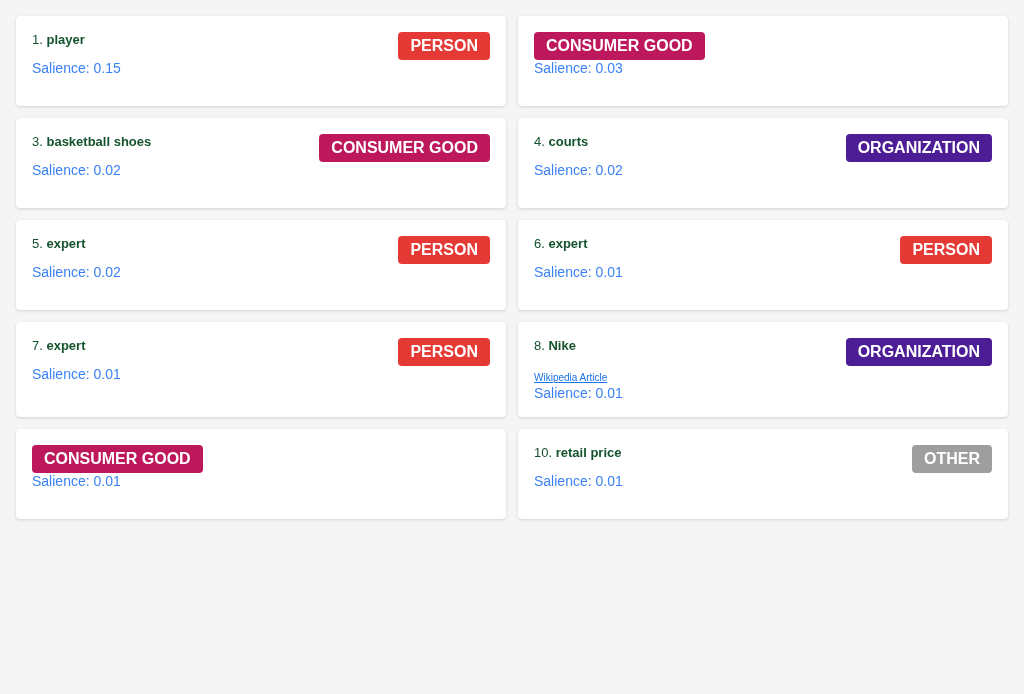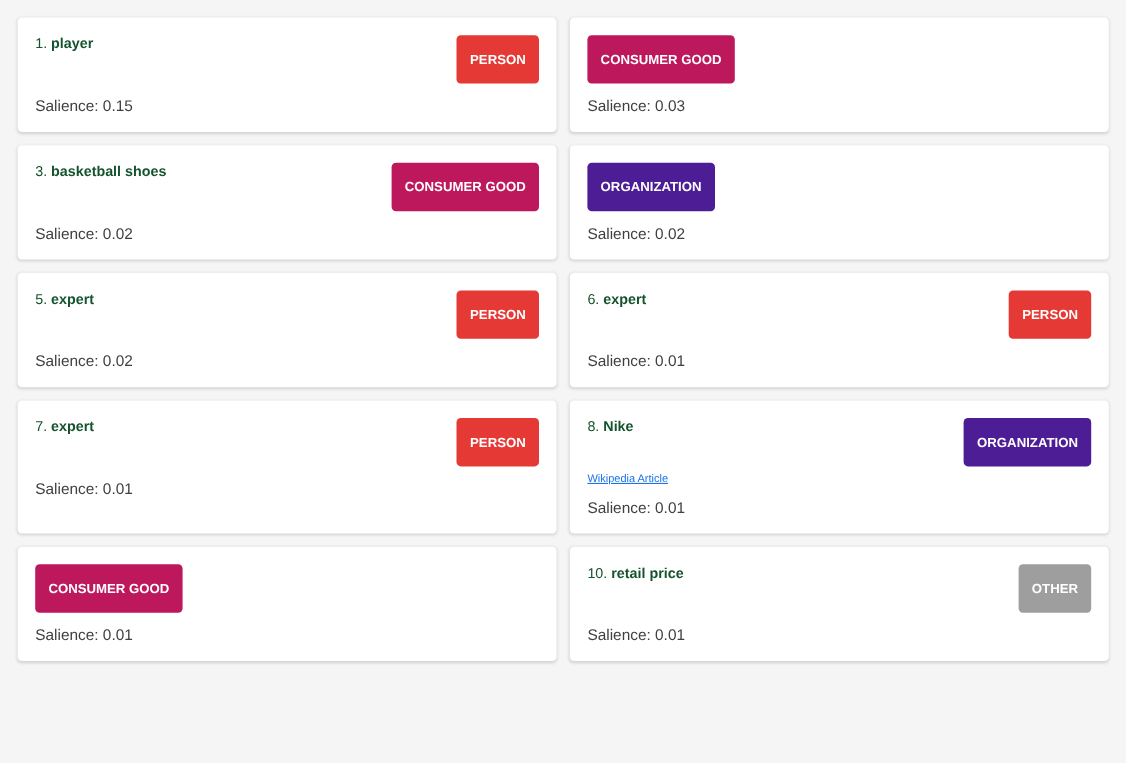--- a/index.html
+++ b/index.html
@@ -30,36 +30,36 @@
       font-size: 13px;
       color: #14532d;
       flex: 1;
       padding-right: 12px;
     }
     .card-title strong {
       font-weight: 700;
     }
     .badge {
       display: inline-block;
-      padding: 15px 12px;
+      padding: 5px 12px;
       border-radius: 4px;
-      font-size: 12px;
+      font-size: 16px;
       font-weight: 700;
       color: #fff;
       white-space: nowrap;
       flex-shrink: 0;
     }
     .badge-person { background: #e53935; }
     .badge-consumer-good { background: #be185d; }
     .badge-organization { background: #4c1d95; }
     .badge-other { background: #9e9e9e; }
     .salience {
-      margin-top: 12px;
+      margin-top: 0;
       font-size: 14px;
-      color: #404040;
+      color: #3b82f6;
     }
     .wiki-link {
       color: #1a73e8;
       text-decoration: underline;
       font-size: 10px;
       display: block;
       margin-top: 6px;
       margin-bottom: 2px;
     }
   </style>
@@ -100,20 +100,24 @@
         <span class="badge badge-consumer-good">CONSUMER GOOD</span>
       </div>
 
       <div class="salience">
         <span>Salience:</span>
         <span> 0.02</span>
       </div>
     </div>
     <div class="card">
       <div class="card-header">
+        <div class="card-title">
+          <span>4.</span>
+          <strong> courts</strong>
+        </div>
         <span class="badge badge-organization">ORGANIZATION</span>
       </div>
 
       <div class="salience">
         <span>Salience:</span>
         <span> 0.02</span>
       </div>
     </div>
     <div class="card">
       <div class="card-header">

